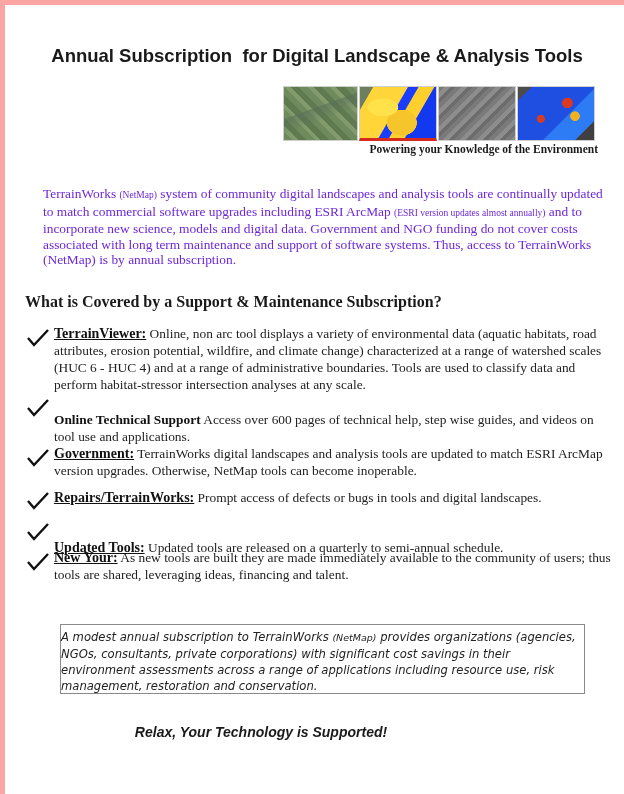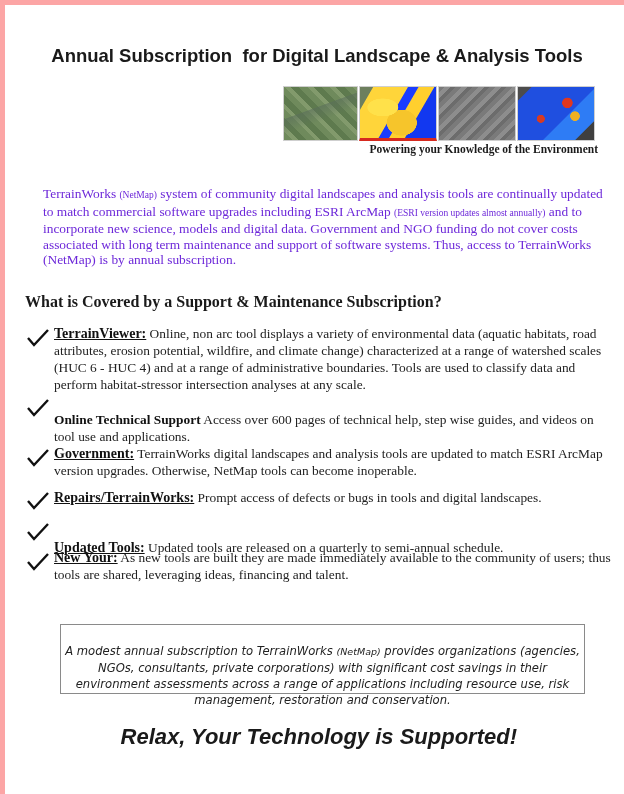--- a/index.html
+++ b/index.html
@@ -52,26 +52,26 @@
     .item-text {
       position: absolute; left: 49px; width: 560px;
       font-family: "Liberation Serif", serif; font-size: 13.4px; line-height: 17px; color: #222;
     }
     .item-title { font-weight: bold; color: #111; }
     .lg { font-size: 14px; text-decoration: underline; }
     .quote-box {
       position: absolute; left: 55px; top: 619px; width: 525px; height: 70px;
       border: 1px solid #8a8a8a; box-sizing: border-box;
       font-family: "DejaVu Sans", sans-serif; font-style: italic; font-size: 11.6px;
-      line-height: 16px; text-align: center; color: #222; padding-top: 18px;
+      line-height: 16px; color: #222; padding-top: 4px;
     }
     .quote-box .small2 { font-size: 9.5px; }
     .slogan {
-      position: absolute; left: 0; width: 512px; top: 719px; text-align: right;
-      font-family: "Liberation Sans", sans-serif; font-weight: bold; font-style: italic; font-size: 22px; color: #1a1a1a;
+      position: absolute; left: 0; width: 512px; top: 719px; text-align: center;
+      font-family: "Liberation Sans", sans-serif; font-weight: bold; font-style: italic; font-size: 14px; color: #1a1a1a;
     }
   </style>
 </head>
 <body>
 
 <div class="page">
 
   <div class="title">Annual Subscription  for Digital Landscape &amp; Analysis Tools</div>
 
   <div class="banner">

